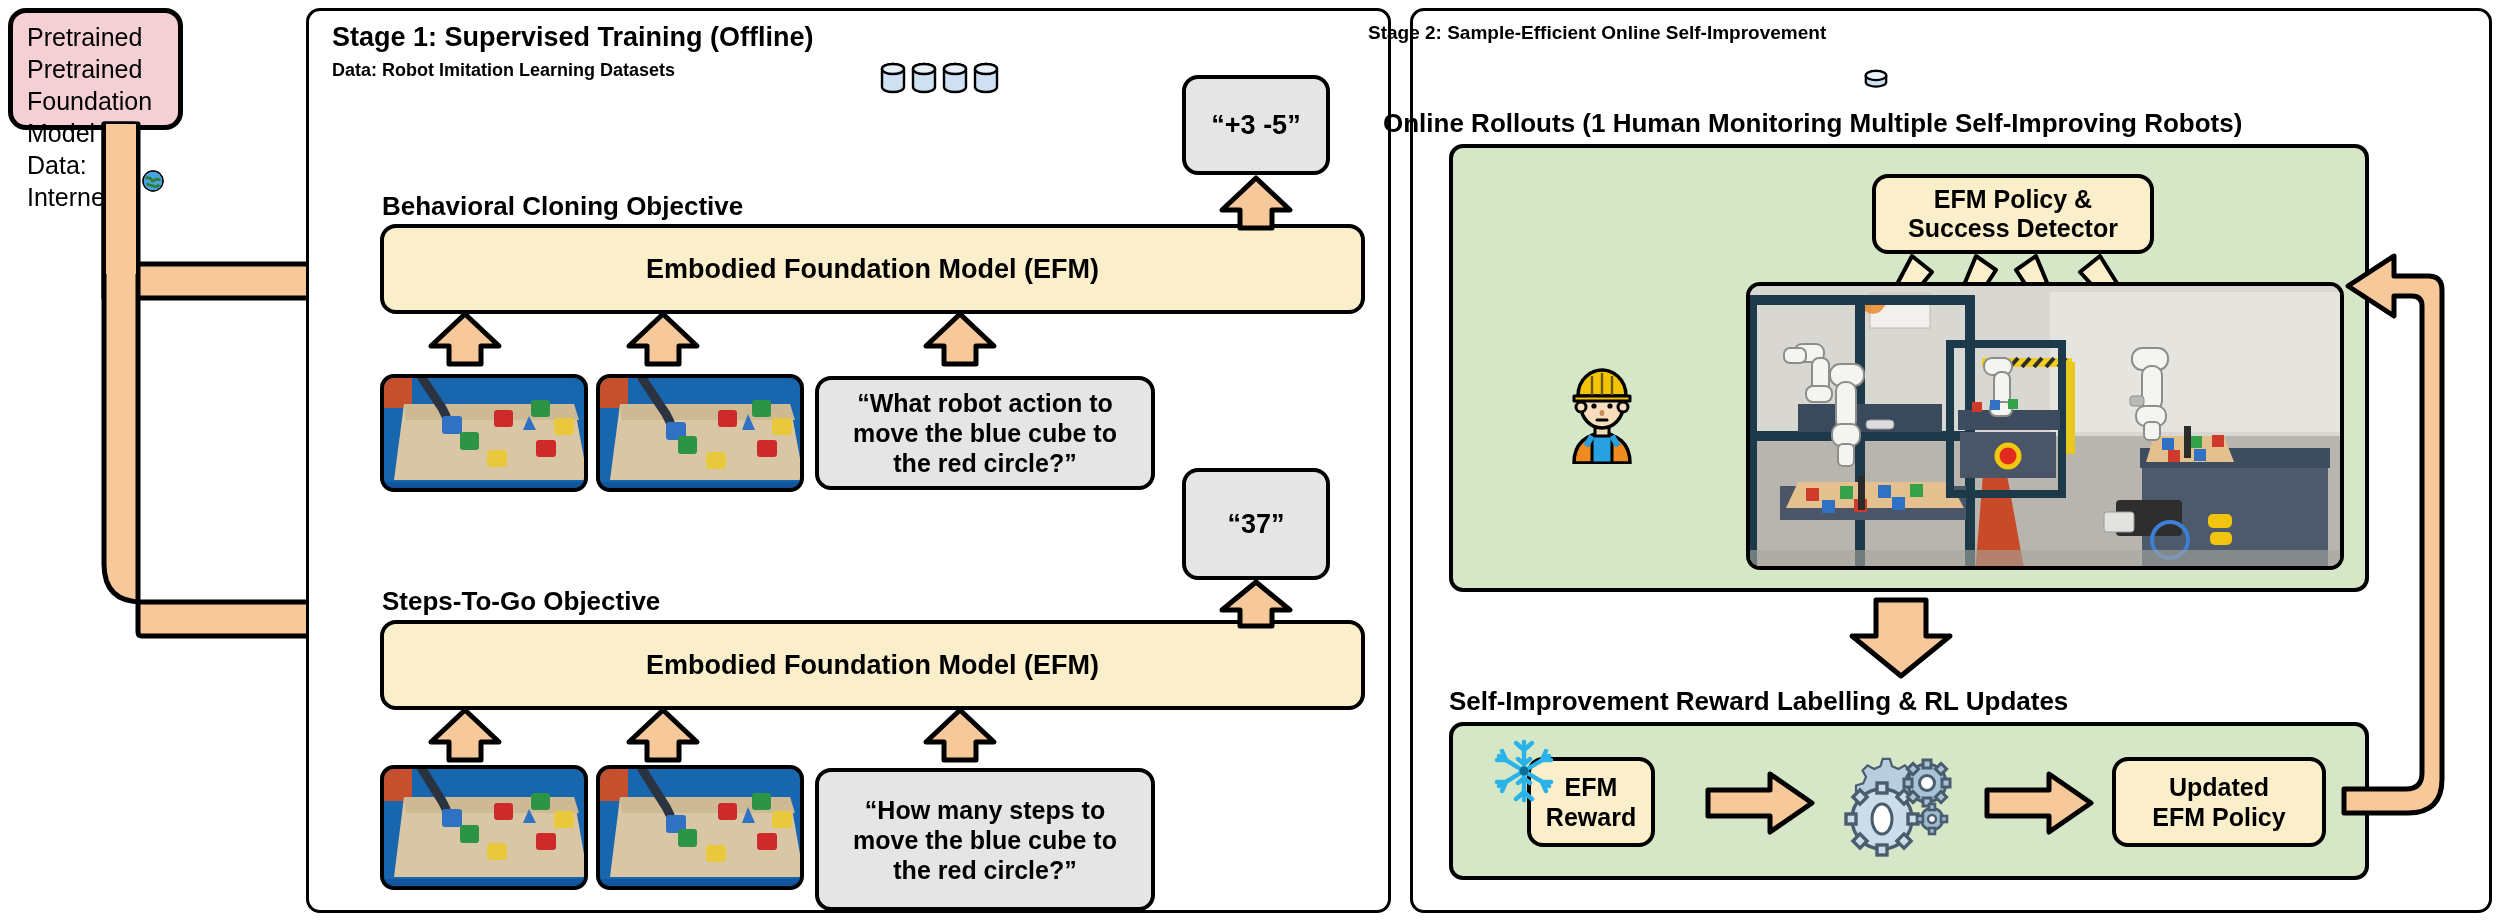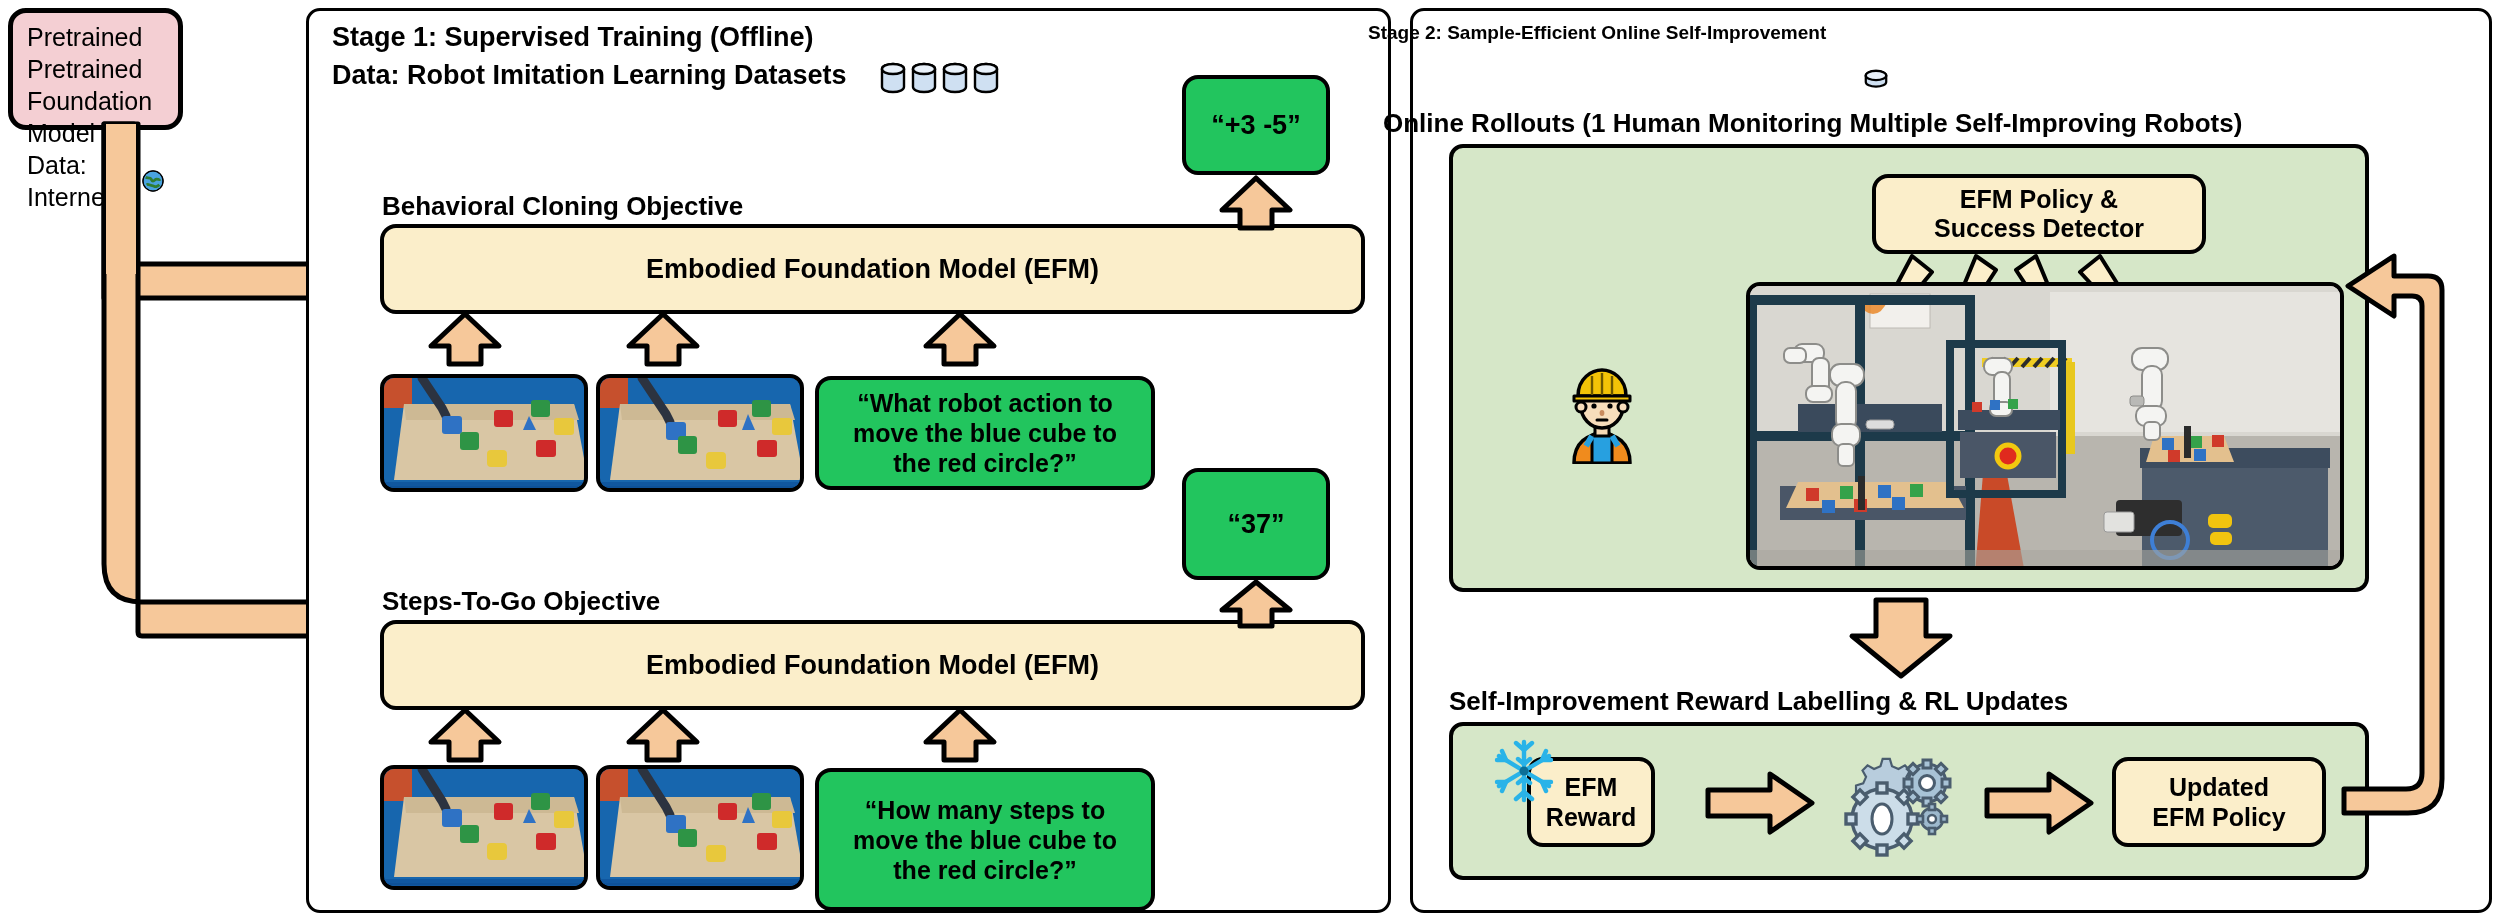--- a/index.html
+++ b/index.html
@@ -33,21 +33,21 @@
   .yellowbox {
     position:absolute;
     background:#fbeeca;
     border:4px solid #000;
     border-radius:16px;
     display:flex; align-items:center; justify-content:center;
     font-weight:bold; color:#000; text-align:center;
   }
   .bluebox {
     position:absolute;
-    background:#22c55e;
+    background:#e5e5e5;
     border:4px solid #000;
     border-radius:16px;
     display:flex; align-items:center; justify-content:center;
     font-weight:bold; color:#000; text-align:center;
     line-height:1.2;
   }
   .greenbox {
     position:absolute;
     background:#d6e7c8;
     border:4px solid #000;
@@ -113,21 +113,21 @@
       <path d="M4 0 L4 440 Q4 478 42 478 L240 478 L240 464 L276 495 L240 526 L240 512 L42 512
                Q38 512 38 508 L38 0 Z" fill="#f6c89a" stroke="#000" stroke-width="5" stroke-linejoin="round"></path>
       <rect x="6" y="0" width="30" height="150" fill="#f6c89a" stroke="none"></rect>
     </svg>
   </div>
 
   <div class="panel" style="left:306px; top:8px; width:1085px; height:905px;"></div>
 
   <div class="hdr" style="left:332px; top:22px; font-size:27px;">Stage 1: Supervised Training (Offline)</div>
 
-  <div class="hdr" style="left:332px; top:60px; font-size:27px;">Data: Robot Imitation Learning Datasets</div>
+  <div class="hdr" style="left:332px; top:60px; font-size:18px;">Data: Robot Imitation Learning Datasets</div>
 
   <div class="dbrow" style="left:879px; top:62px;">
     <span class="cyl">
       <svg width="28" height="33" viewBox="0 0 28 33">
           <ellipse cx="14" cy="7" rx="11" ry="5" fill="#cfe0f2" stroke="#000" stroke-width="2.4"></ellipse>
           <path d="M3 7 L3 25 a11 5 0 0 0 22 0 L25 7" fill="#cfe0f2" stroke="#000" stroke-width="2.4"></path>
           <ellipse cx="14" cy="7" rx="11" ry="5" fill="#e9f1fa" stroke="#000" stroke-width="2.4"></ellipse>
         </svg>
     </span>
     <span class="cyl">
@@ -333,21 +333,21 @@
           <path d="M3 7 L3 14 a11 5 0 0 0 22 0 L25 7" fill="#cfe0f2" stroke="#000" stroke-width="2.4"></path>
           <ellipse cx="14" cy="7" rx="11" ry="5" fill="#e9f1fa" stroke="#000" stroke-width="2.4"></ellipse>
         </svg>
     </span>
   </div>
 
   <div class="hdr" style="left:1383px; top:108px; font-size:26px;">Online Rollouts (1 Human Monitoring Multiple Self-Improving Robots)</div>
 
   <div class="greenbox" style="left:1449px; top:144px; width:920px; height:448px;"></div>
 
-  <div class="yellowbox" style="left:1872px; top:174px; width:334px; height:80px; font-size:25px; flex-direction:column; line-height:1.16;">
+  <div class="yellowbox" style="left:1872px; top:174px; width:282px; height:80px; font-size:25px; flex-direction:column; line-height:1.16;">
     <span>EFM Policy &amp;</span>
     <span>Success Detector</span>
   </div>
 
   <div class="arrow" style="left:1800px; top:252px; width:420px; height:120px;">
     <svg width="420" height="120" viewBox="0 0 420 120">
       <g fill="#fbeeca" stroke="#000" stroke-width="4" stroke-linejoin="round">
         <path d="M112 4 L132 20 L86 76 L96 84 L58 96 L68 60 L78 68 Z"></path>
         <path d="M176 4 L196 18 L162 70 L172 76 L136 92 L142 56 L152 62 Z"></path>
         <path d="M236 4 L216 18 L250 70 L240 76 L278 90 L270 54 L260 62 Z"></path>

